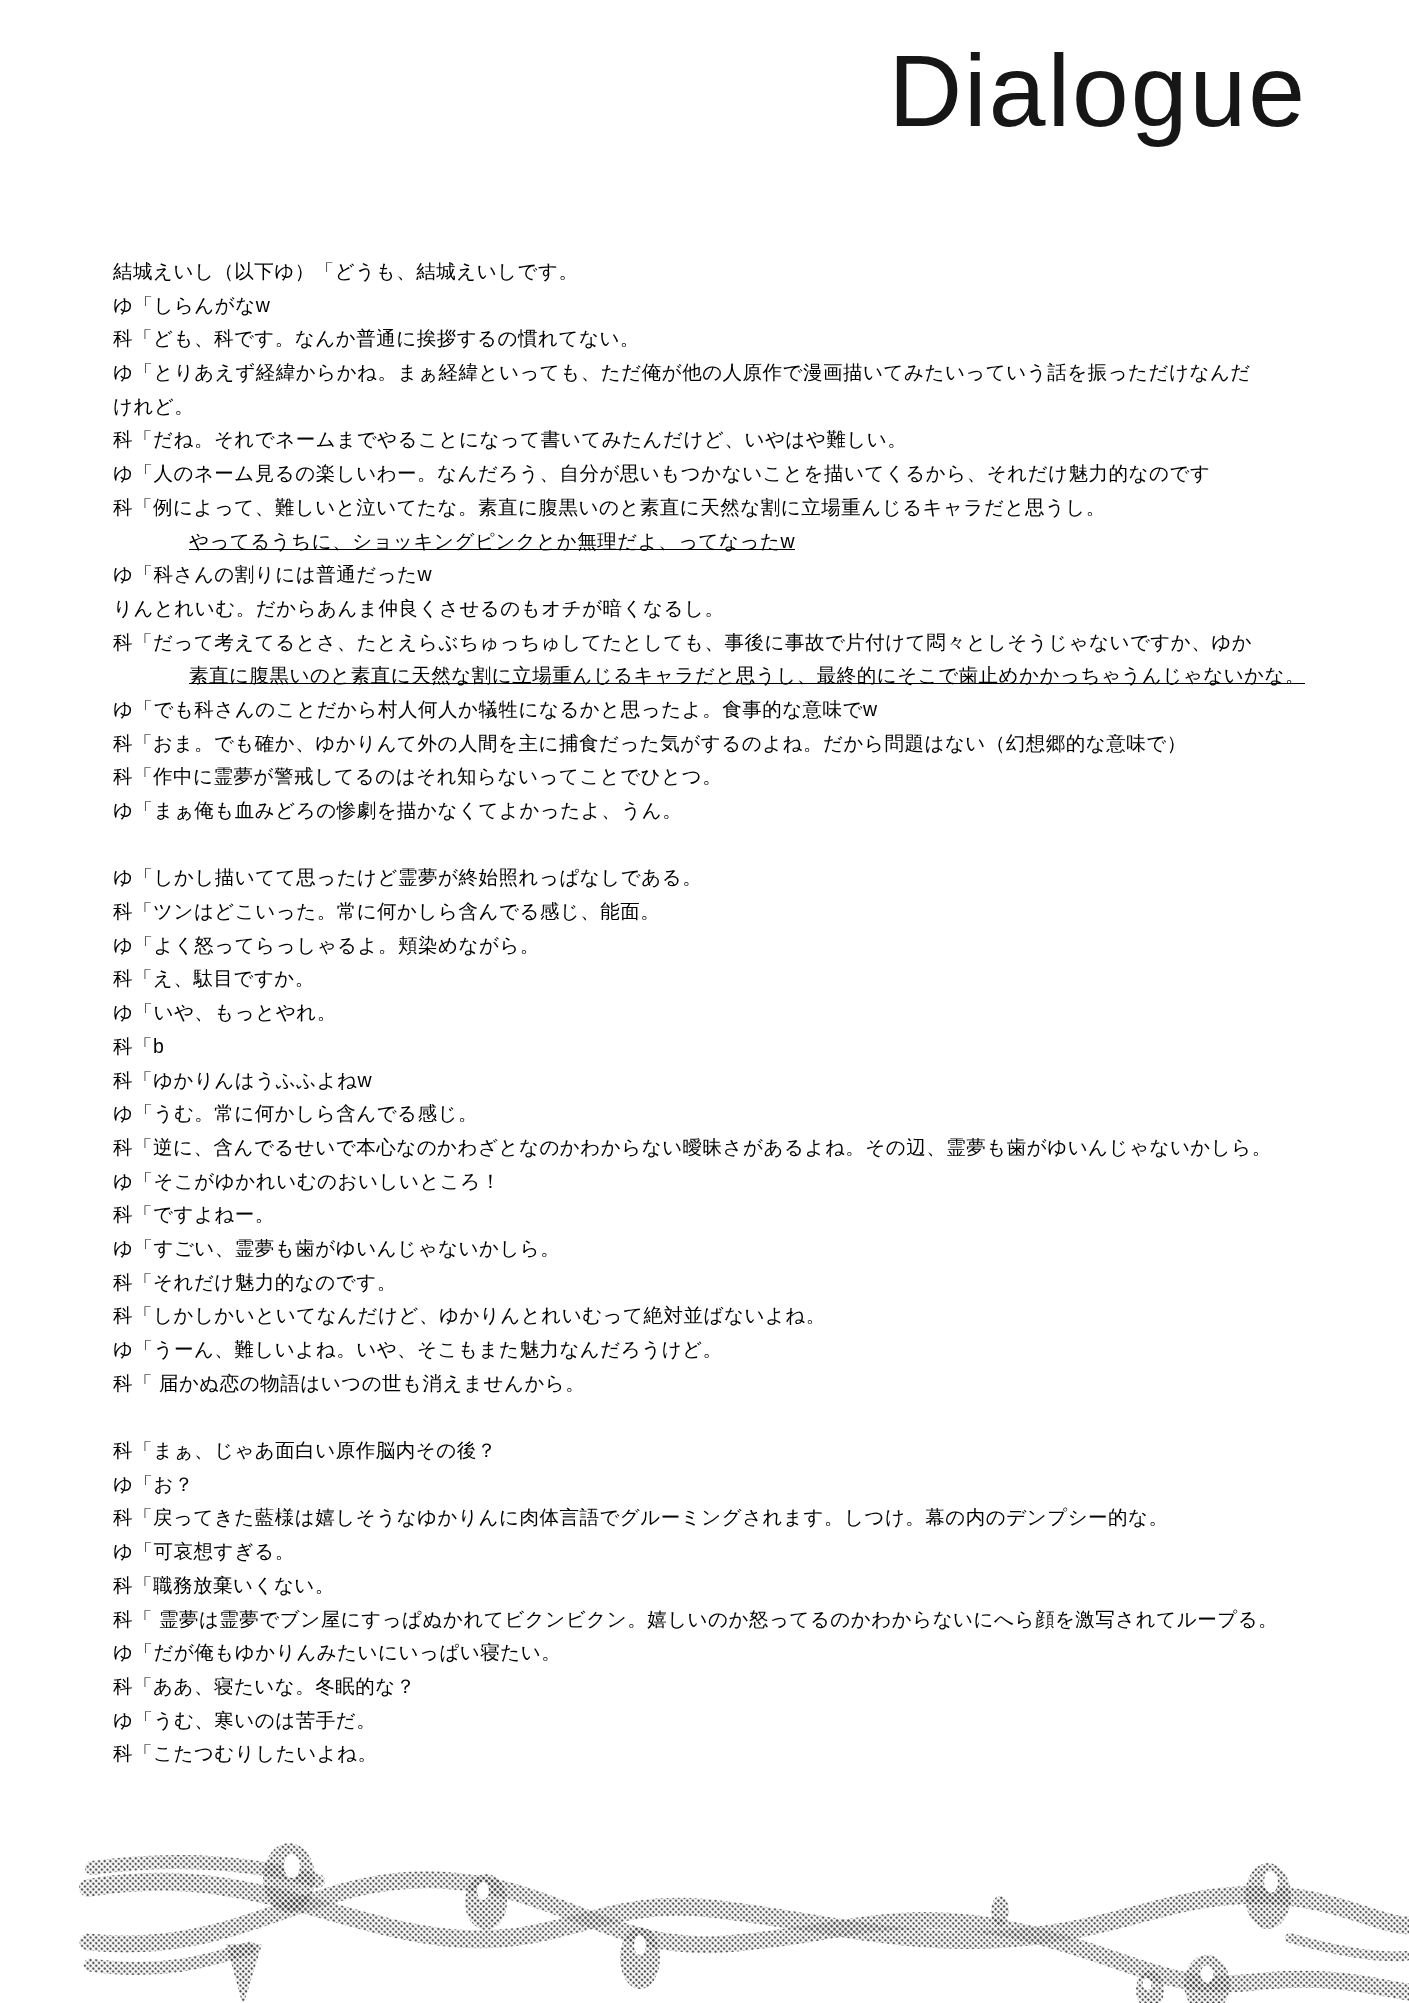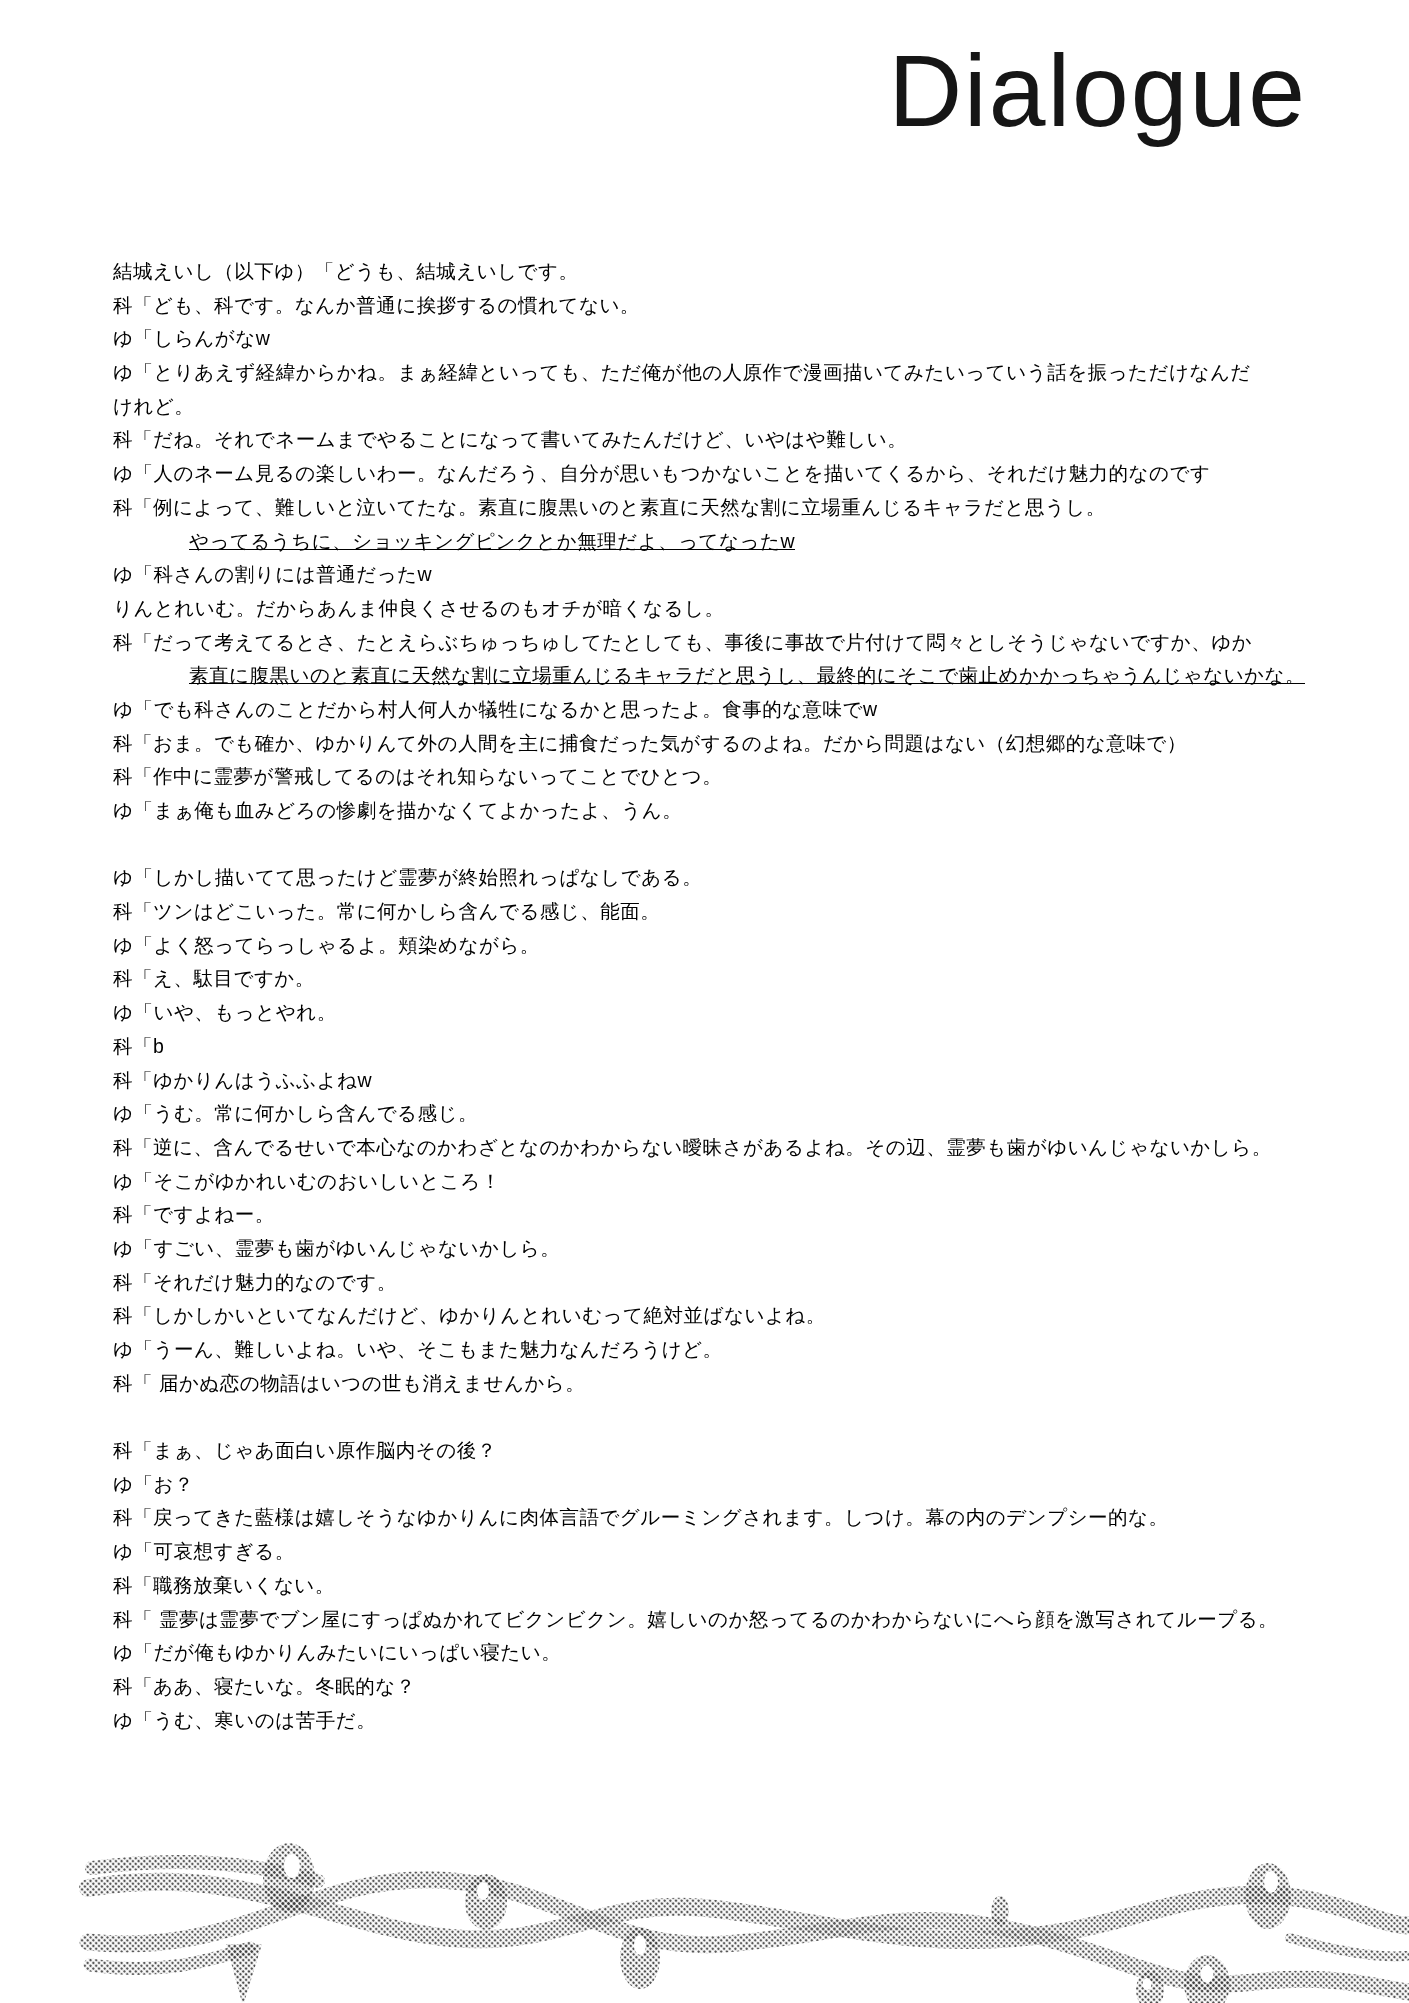--- a/index.html
+++ b/index.html
@@ -57,22 +57,22 @@
 </style>
 </head>
 <body>
 
 <div class="page">
 
   <h1 class="title">Dialogue</h1>
 
   <div class="dialogue">
       <div class="line">結城えいし（以下ゆ）「どうも、結城えいしです。</div>
+      <div class="line">ゆ「しらんがなw</div>
       <div class="line">科「ども、科です。なんか普通に挨拶するの慣れてない。</div>
-      <div class="line">ゆ「しらんがなw</div>
       <div class="line">ゆ「とりあえず経緯からかね。まぁ経緯といっても、ただ俺が他の人原作で漫画描いてみたいっていう話を振っただけなんだ</div>
       <div class="line">けれど。</div>
       <div class="line">科「だね。それでネームまでやることになって書いてみたんだけど、いやはや難しい。</div>
       <div class="line">ゆ「人のネーム見るの楽しいわー。なんだろう、自分が思いもつかないことを描いてくるから、それだけ魅力的なのです</div>
       <div class="line">科「例によって、難しいと泣いてたな。素直に腹黒いのと素直に天然な割に立場重んじるキャラだと思うし。</div>
       <div class="line indent">やってるうちに、ショッキングピンクとか無理だよ、ってなったw</div>
       <div class="line">ゆ「科さんの割りには普通だったw</div>
       <div class="line">りんとれいむ。だからあんま仲良くさせるのもオチが暗くなるし。</div>
       <div class="line">科「だって考えてるとさ、たとえらぶちゅっちゅしてたとしても、事後に事故で片付けて悶々としそうじゃないですか、ゆか</div>
       <div class="line indent">素直に腹黒いのと素直に天然な割に立場重んじるキャラだと思うし、最終的にそこで歯止めかかっちゃうんじゃないかな。</div>
@@ -100,20 +100,21 @@
       <div class="line">&nbsp;</div>
       <div class="line">科「まぁ、じゃあ面白い原作脳内その後？</div>
       <div class="line">ゆ「お？</div>
       <div class="line">科「戻ってきた藍様は嬉しそうなゆかりんに肉体言語でグルーミングされます。しつけ。幕の内のデンプシー的な。</div>
       <div class="line">ゆ「可哀想すぎる。</div>
       <div class="line">科「職務放棄いくない。</div>
       <div class="line">科「 霊夢は霊夢でブン屋にすっぱぬかれてビクンビクン。嬉しいのか怒ってるのかわからないにへら顔を激写されてループる。</div>
       <div class="line">ゆ「だが俺もゆかりんみたいにいっぱい寝たい。</div>
       <div class="line">科「ああ、寝たいな。冬眠的な？</div>
       <div class="line">ゆ「うむ、寒いのは苦手だ。</div>
+      <div class="line">科「こたつむりしたいよね。</div>
     </div>
 
   <svg class="deco" viewBox="0 1823 1409 180" xmlns="http://www.w3.org/2000/svg" preserveAspectRatio="none">
     <defs>
       <pattern id="ht" width="4" height="4" patternUnits="userSpaceOnUse" patternTransform="rotate(45)">
         <rect width="4" height="4" fill="#ffffff" fill-opacity="0"></rect>
         <circle cx="2" cy="2" r="1.35" fill="#3c3c3c"></circle>
       </pattern>
     </defs>
 

